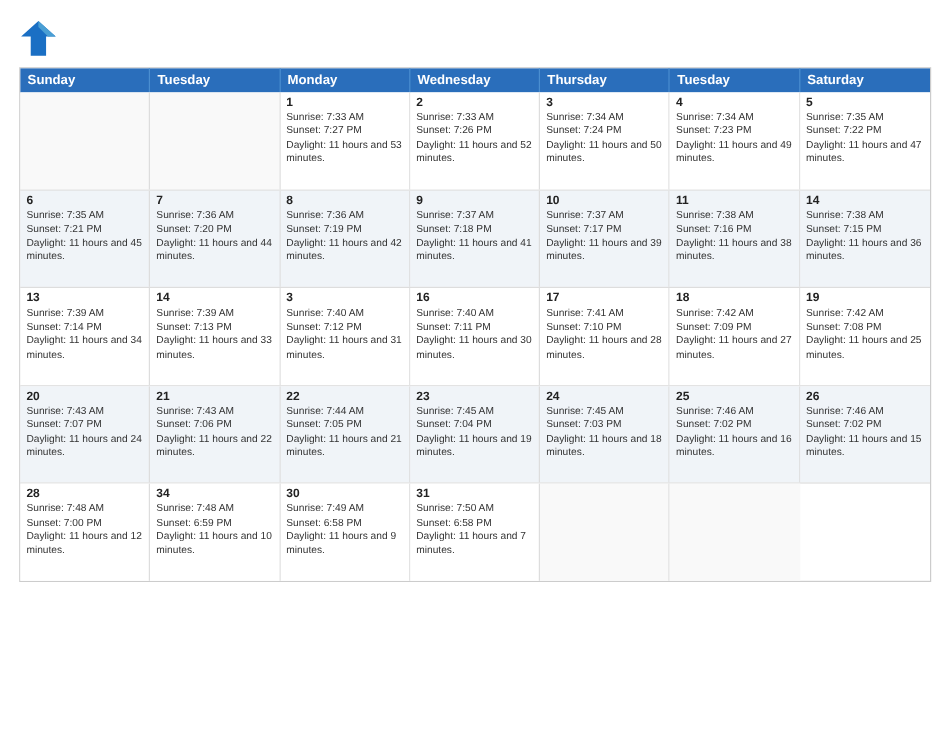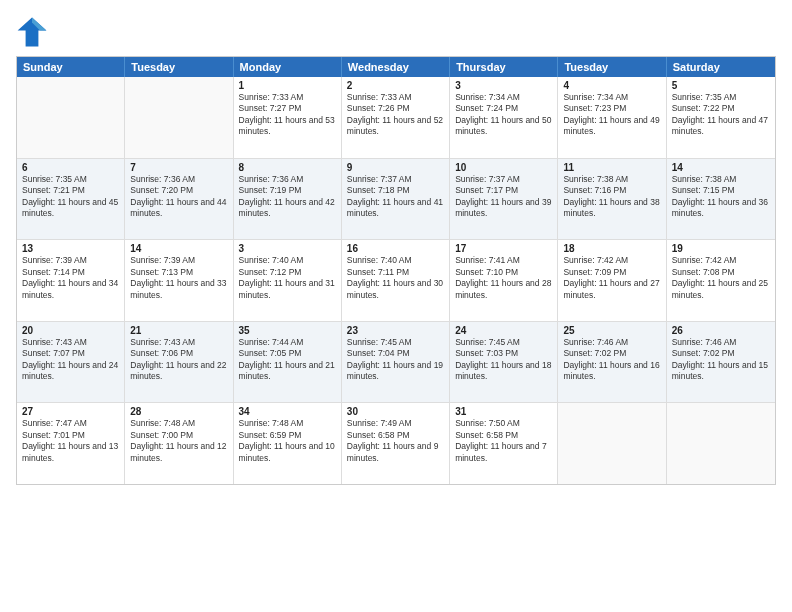--- a/index.html
+++ b/index.html
@@ -225,45 +225,41 @@
         <div class="cal-row">
           <div class="cal-cell alt-row">
             <span class="day-num">20</span>
             <div class="day-info">Sunrise: 7:43 AM<br>Sunset: 7:07 PM<br>Daylight: 11 hours and 24 minutes.</div>
           </div>
           <div class="cal-cell alt-row">
             <span class="day-num">21</span>
             <div class="day-info">Sunrise: 7:43 AM<br>Sunset: 7:06 PM<br>Daylight: 11 hours and 22 minutes.</div>
           </div>
           <div class="cal-cell alt-row">
-            <span class="day-num">35</span>
+            <span class="day-num">22</span>
             <div class="day-info">Sunrise: 7:44 AM<br>Sunset: 7:05 PM<br>Daylight: 11 hours and 21 minutes.</div>
           </div>
           <div class="cal-cell alt-row">
             <span class="day-num">23</span>
             <div class="day-info">Sunrise: 7:45 AM<br>Sunset: 7:04 PM<br>Daylight: 11 hours and 19 minutes.</div>
           </div>
           <div class="cal-cell alt-row">
             <span class="day-num">24</span>
             <div class="day-info">Sunrise: 7:45 AM<br>Sunset: 7:03 PM<br>Daylight: 11 hours and 18 minutes.</div>
           </div>
           <div class="cal-cell alt-row">
             <span class="day-num">25</span>
             <div class="day-info">Sunrise: 7:46 AM<br>Sunset: 7:02 PM<br>Daylight: 11 hours and 16 minutes.</div>
           </div>
           <div class="cal-cell alt-row">
             <span class="day-num">26</span>
             <div class="day-info">Sunrise: 7:46 AM<br>Sunset: 7:02 PM<br>Daylight: 11 hours and 15 minutes.</div>
           </div>
         </div>
         <div class="cal-row">
-          <div class="cal-cell">
-            <span class="day-num">27</span>
-            <div class="day-info">Sunrise: 7:47 AM<br>Sunset: 7:01 PM<br>Daylight: 11 hours and 13 minutes.</div>
-          </div>
           <div class="cal-cell">
             <span class="day-num">28</span>
             <div class="day-info">Sunrise: 7:48 AM<br>Sunset: 7:00 PM<br>Daylight: 11 hours and 12 minutes.</div>
           </div>
           <div class="cal-cell">
             <span class="day-num">34</span>
             <div class="day-info">Sunrise: 7:48 AM<br>Sunset: 6:59 PM<br>Daylight: 11 hours and 10 minutes.</div>
           </div>
           <div class="cal-cell">
             <span class="day-num">30</span>

